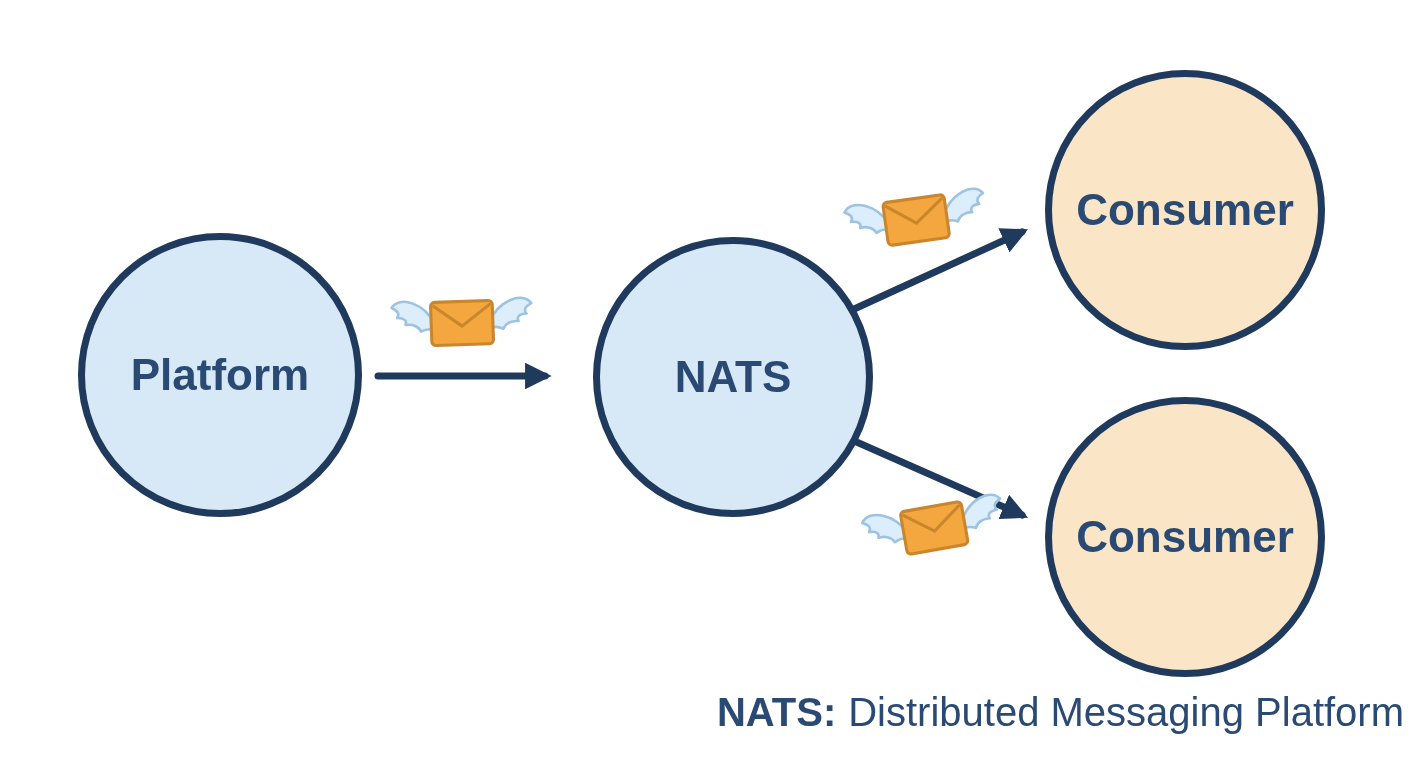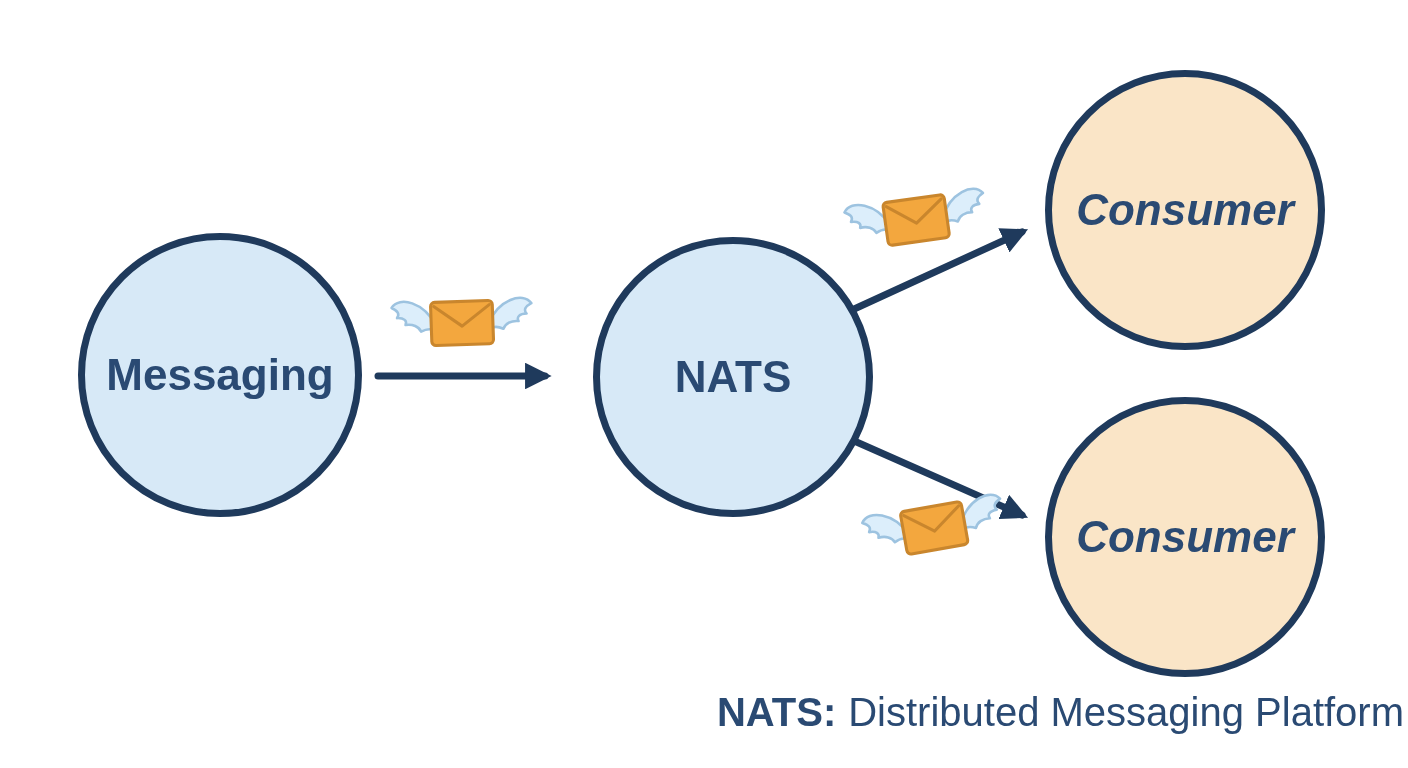--- a/index.html
+++ b/index.html
@@ -25,21 +25,21 @@
     display: flex;
     align-items: center;
     justify-content: center;
     text-align: center;
     color: var(--text, #2a4a73);
     font-weight: 600;
     font-size: 44px;
     line-height: 1.2;
   }
   .node.blue   { background: var(--node-blue-fill, #d7e9f7); }
-  .node.orange { background: var(--node-orange-fill, #fae5c7); font-style: italic; }
+  .node.orange { background: var(--node-orange-fill, #fae5c7); }
 
   .node-producer        { left: 78px;   top: 233px; width: 284px; height: 284px; }
   .node-server          { left: 593px;  top: 237px; width: 280px; height: 280px; }
   .node-consumer-top    { left: 1045px; top: 70px;  width: 280px; height: 280px; }
   .node-consumer-bottom { left: 1045px; top: 397px; width: 280px; height: 280px; }
 
   .node-label span { display: block; }
 
   svg.overlay {
     position: absolute;
@@ -119,21 +119,21 @@
     <g transform="translate(916 219) rotate(-8)">
       <use href="#winged-envelope" x="-72" y="-33" width="144" height="66"></use>
     </g>
     <g transform="translate(934 527) rotate(-10)">
       <use href="#winged-envelope" x="-72" y="-33" width="144" height="66"></use>
     </g>
   </svg>
 
   <div class="node blue node-producer">
     <div class="node-label">
-      <span>Messaging</span>
+      <span>Platform</span>
     </div>
   </div>
 
   <div class="node blue node-server">
     <div class="node-label">
       <span>NATS</span>
     </div>
   </div>
 
   <div class="node orange node-consumer-top">

